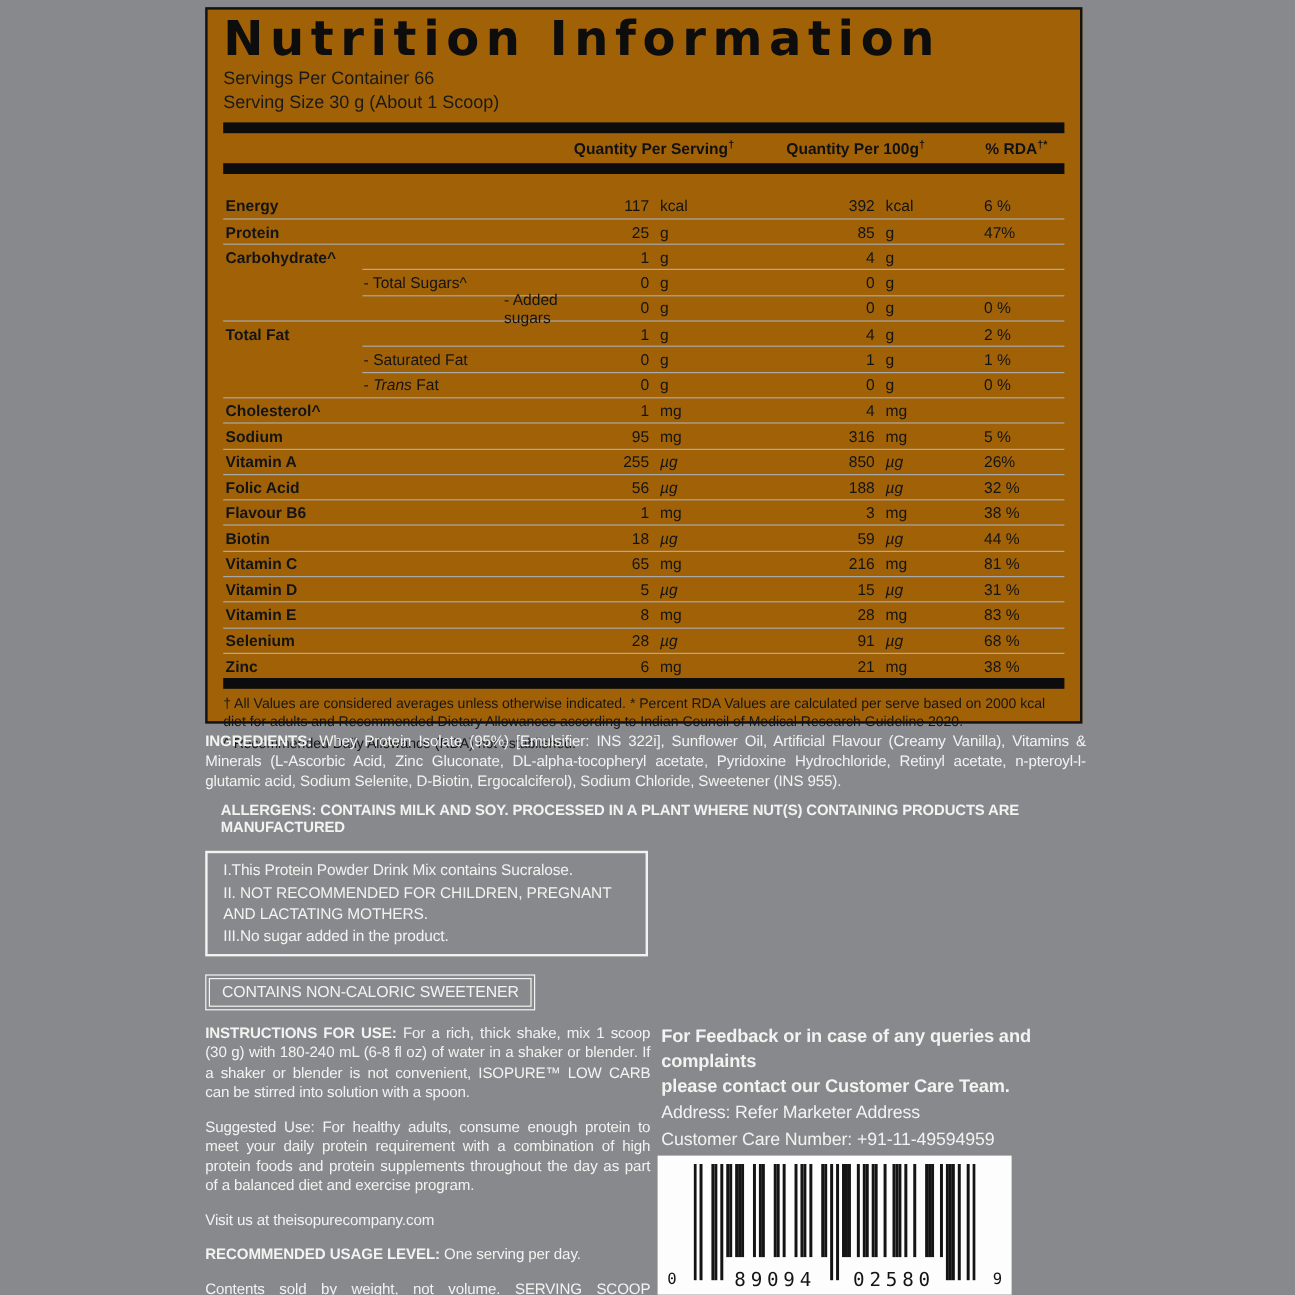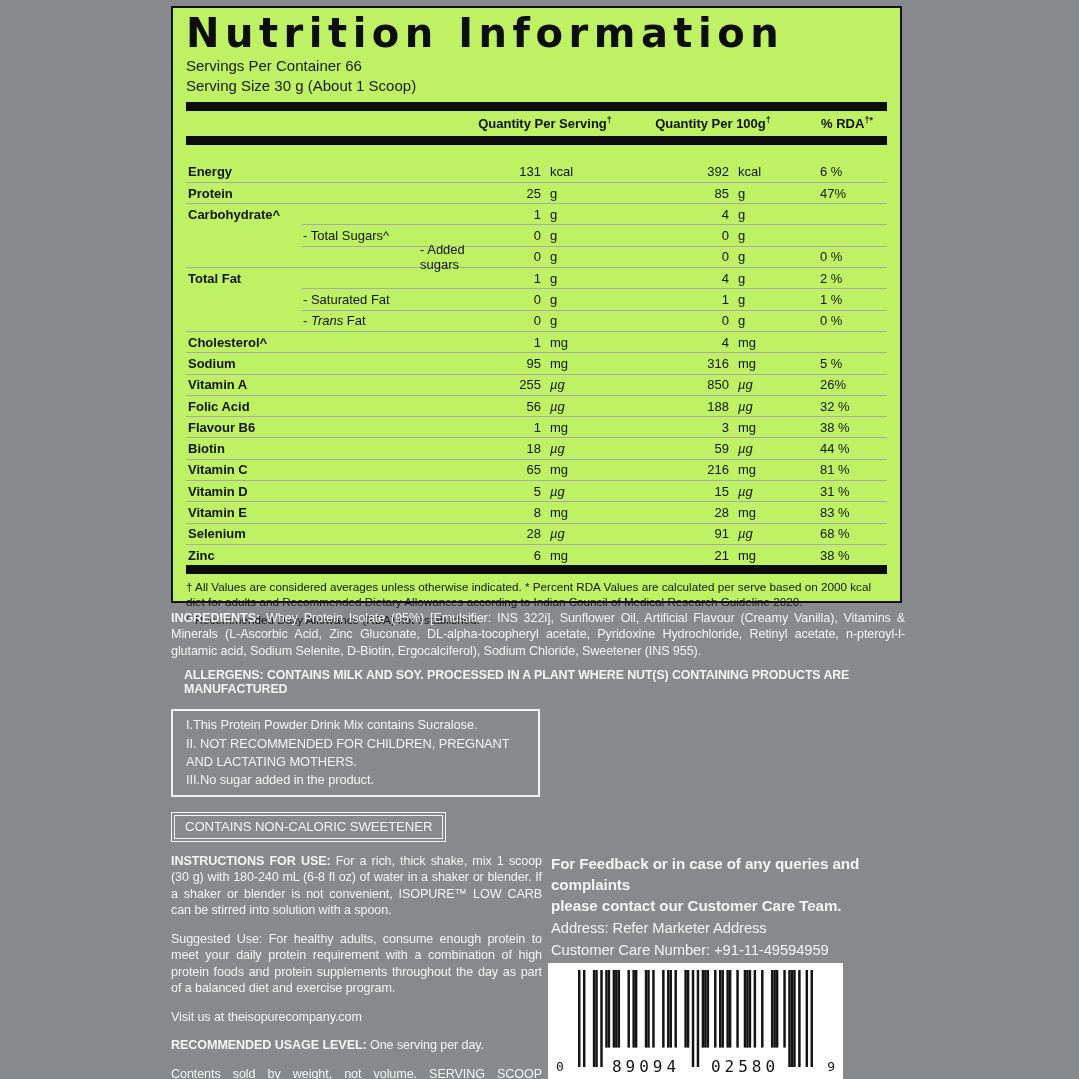--- a/index.html
+++ b/index.html
@@ -4,21 +4,21 @@
 <style>
   html,body{margin:0;padding:0;}
   body{
     width:1079px;height:1079px;position:relative;overflow:hidden;
     background:#88898d;
     font-family:"Liberation Sans", sans-serif;
   }
   
   .label-panel{
     position:absolute;left:171px;top:6px;width:731px;height:597px;
-    background:#bef264;border:2px solid #121212;box-sizing:border-box;
+    background:#a16207;border:2px solid #121212;box-sizing:border-box;
     padding:2px 13px;color:#141414;
   }
   .nt-title{
     font-family:"DejaVu Sans", sans-serif;
     font-weight:800;font-size:40px;line-height:1.0;letter-spacing:5.5px;
     white-space:nowrap;color:#0d0d0d;margin-top:3px;
   }
   .serving-info{font-size:15px;line-height:1.32;margin-top:3px;color:#1a1a1a;}
   .bar{height:9px;background:#0c0c0c;}
   .bar.top{margin-top:6px;}
@@ -96,21 +96,21 @@
   <div class="col-head-row">
     <span class="sp"></span>
     <span class="h1"><span>Quantity Per Serving</span><sup>†</sup></span>
     <span class="h2"><span>Quantity Per 100g</span><sup>†</sup></span>
     <span class="h3"><span>% RDA</span><sup>†*</sup></span>
   </div>
   <div class="bar"></div>
   <div id="rows">
       <div class="nrow">
         <span class="lbl">Energy</span>
-        <span class="n1">131</span>
+        <span class="n1">117</span>
         <span class="u1">kcal</span>
         <span class="n2">392</span>
         <span class="u2">kcal</span>
         <span class="rda">6 %</span>
       </div>
       <div class="sep"></div>
       <div class="nrow">
         <span class="lbl">Protein</span>
         <span class="n1">25</span>
         <span class="u1">g</span>

